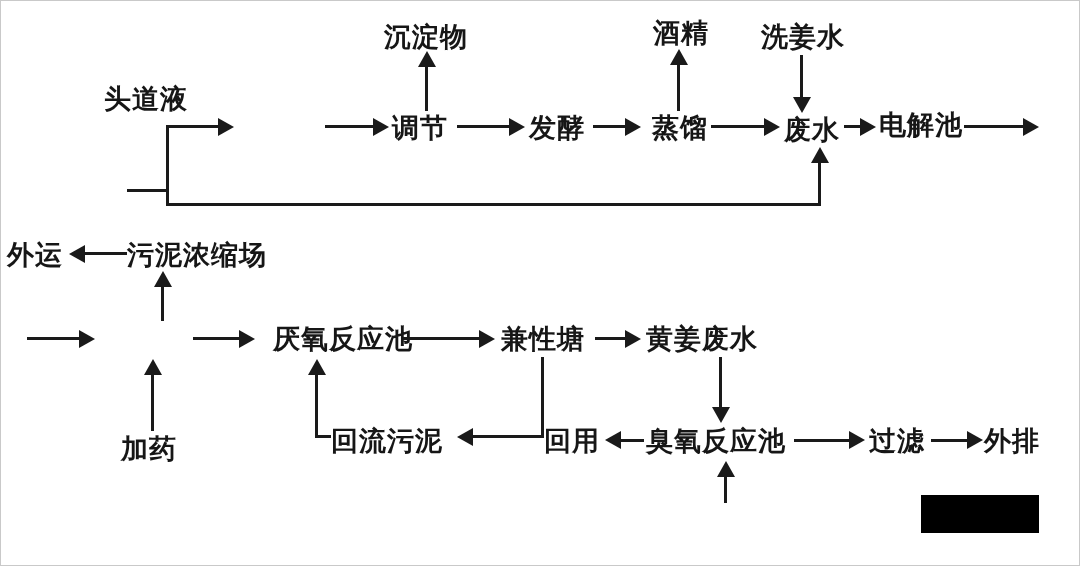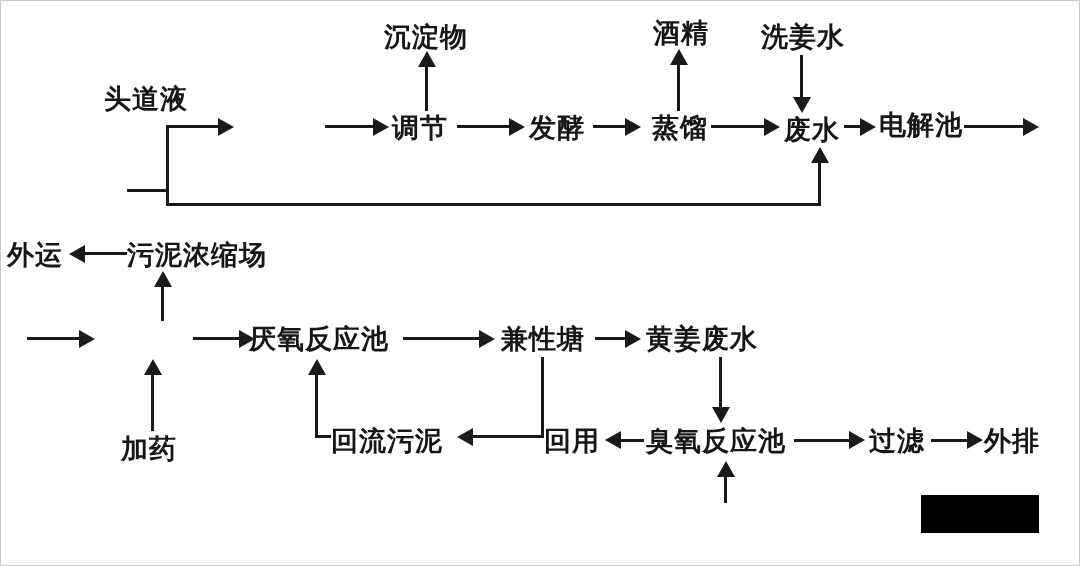--- a/index.html
+++ b/index.html
@@ -40,21 +40,21 @@
   <div class="lbl" style="left:652px;top:16px">酒精</div>
   <div class="lbl" style="left:103px;top:82px">头道液</div>
   <div class="lbl" style="left:760px;top:20px">洗姜水</div>
   <div class="lbl" style="left:391px;top:111px">调节</div>
   <div class="lbl" style="left:528px;top:111px">发酵</div>
   <div class="lbl" style="left:651px;top:111px">蒸馏</div>
   <div class="lbl" style="left:783px;top:113px">废水</div>
   <div class="lbl" style="left:878px;top:108px">电解池</div>
   <div class="lbl" style="left:6px;top:238px">外运</div>
   <div class="lbl" style="left:126px;top:238px">污泥浓缩场</div>
-  <div class="lbl" style="left:248px;top:322px">厌氧反应池</div>
+  <div class="lbl" style="left:272px;top:322px">厌氧反应池</div>
   <div class="lbl" style="left:500px;top:322px">兼性塘</div>
   <div class="lbl" style="left:645px;top:322px">黄姜废水</div>
   <div class="lbl" style="left:120px;top:432px">加药</div>
   <div class="lbl" style="left:330px;top:424px">回流污泥</div>
   <div class="lbl" style="left:543px;top:424px">回用</div>
   <div class="lbl" style="left:645px;top:424px">臭氧反应池</div>
   <div class="lbl" style="left:868px;top:424px">过滤</div>
   <div class="lbl" style="left:983px;top:424px">外排</div>
 
   <div class="hline" style="left:167px;top:124px;width:50px"></div>

